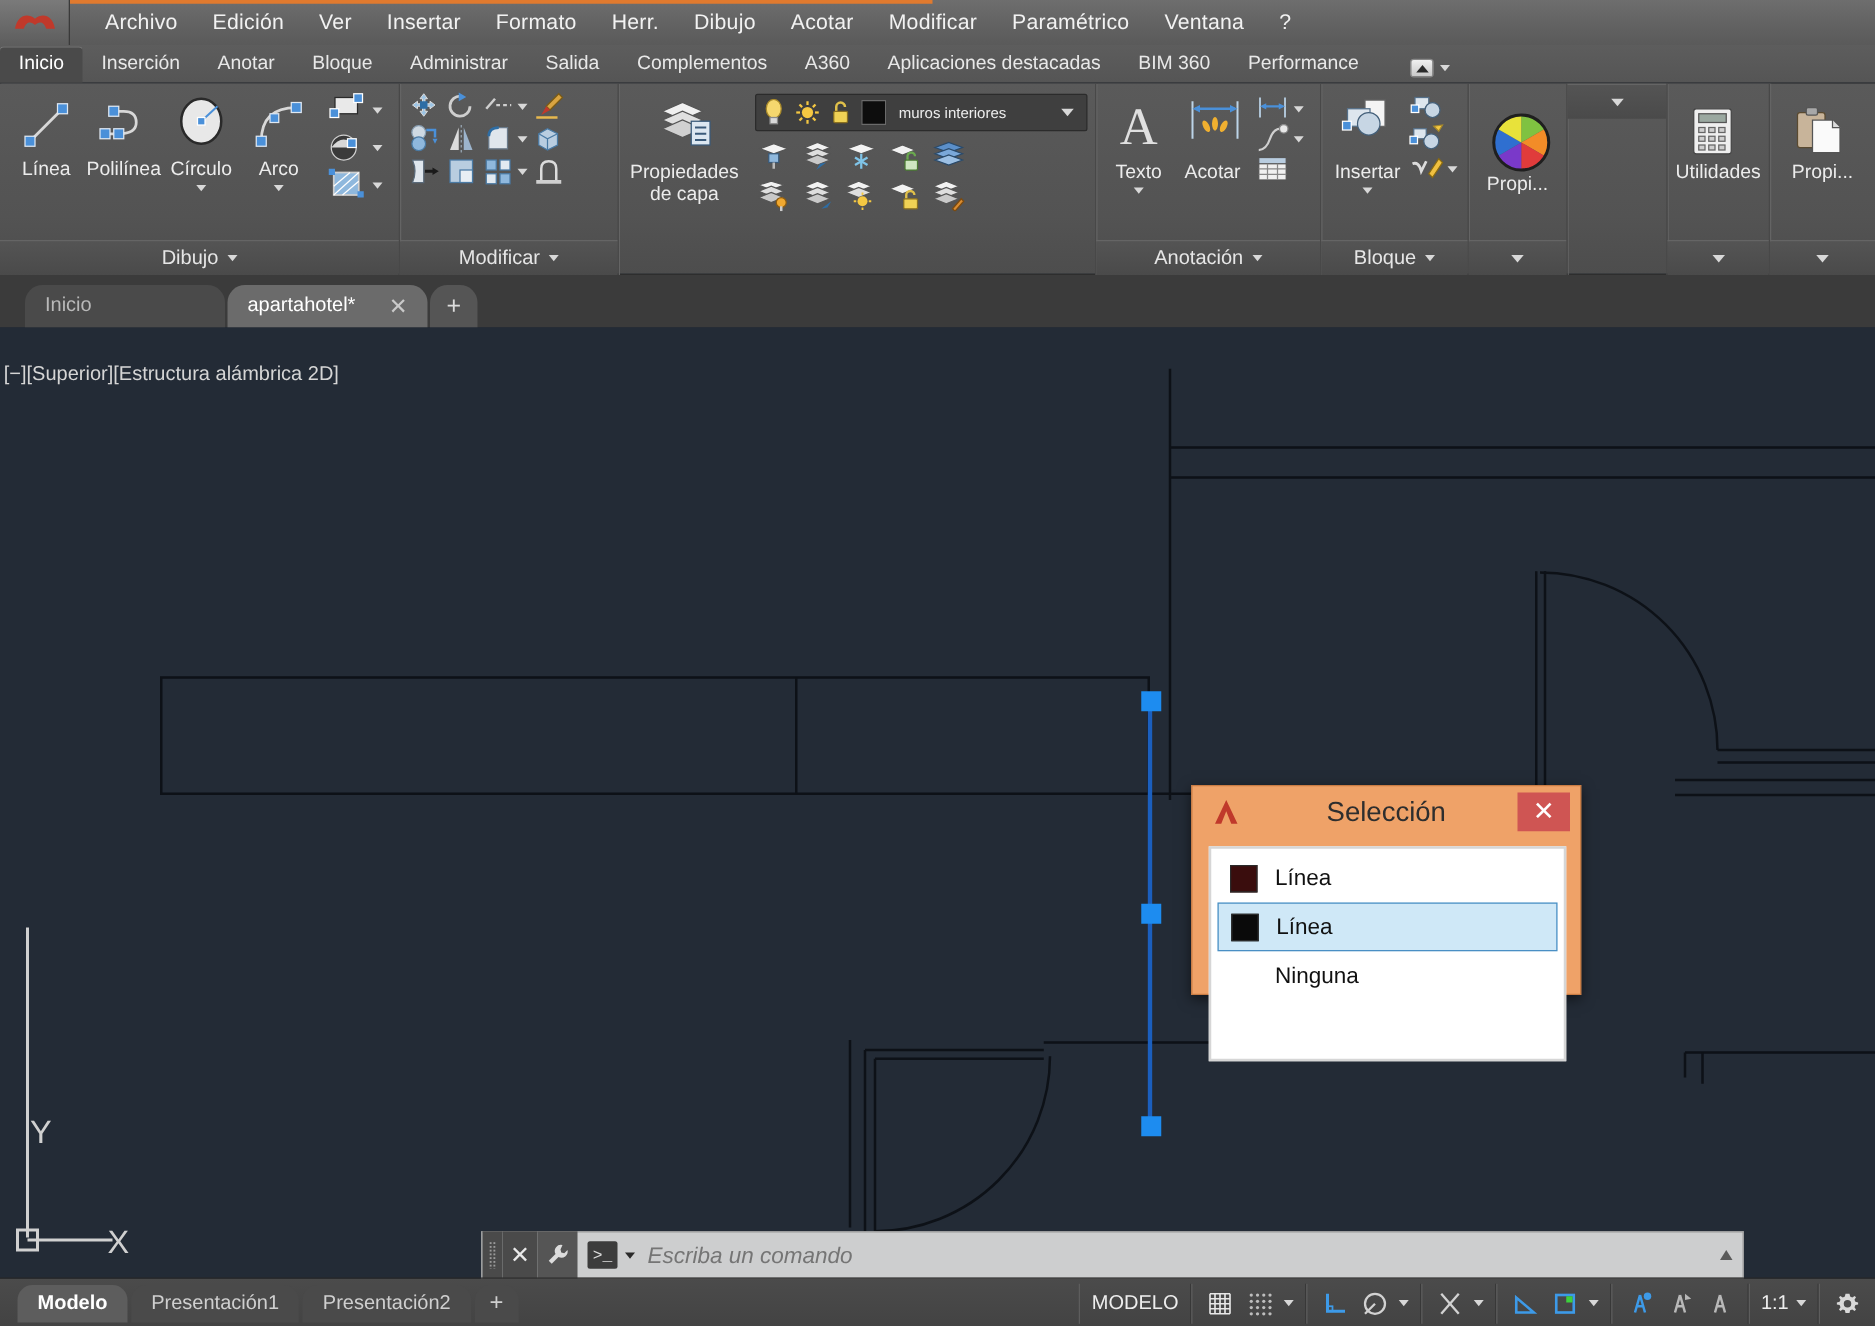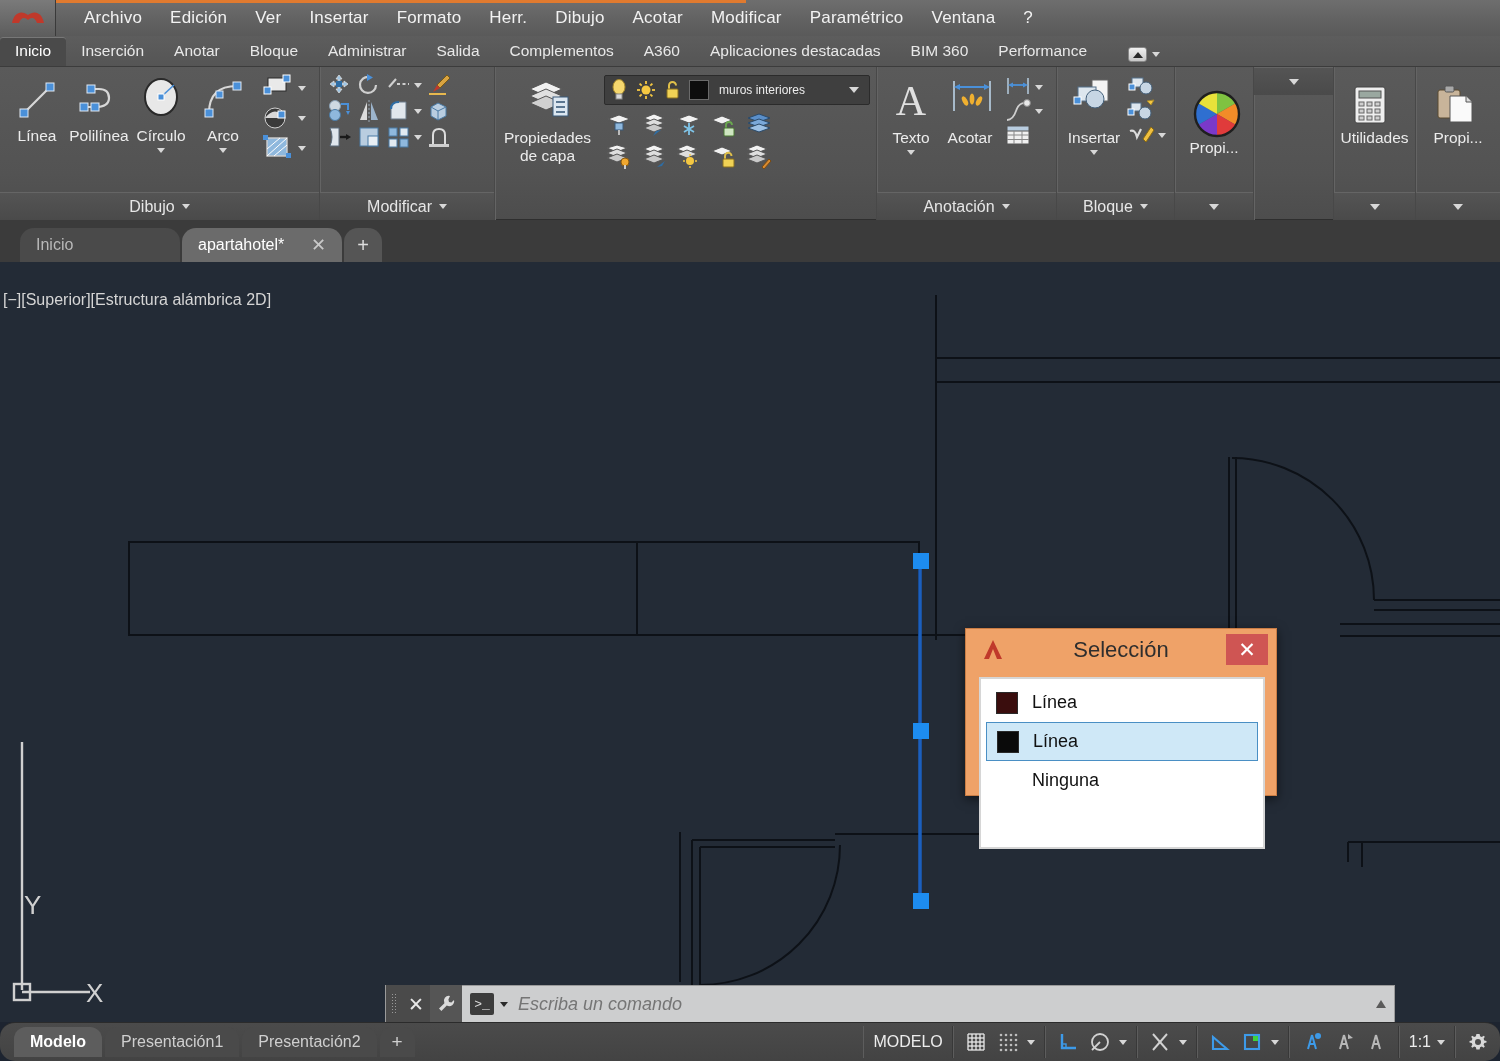--- a/index.html
+++ b/index.html
@@ -158,21 +158,21 @@
     flex:1; border:none; outline:none; background:transparent;
     font-size:18px; font-style:italic; color:#6d6d6d; padding-left:10px;
     font-family:"Liberation Sans", sans-serif;
   }
   .cmd-up { width:26px;height:38px;display:flex;align-items:center;justify-content:center;color:#555;font-size:12px; }
 
   
   .statusbar {
     position:absolute; top:1022px; left:0; width:1500px; height:39px;
     background: linear-gradient(to bottom,#4b4b4b,#434343);
-    display:flex; align-items:center; border-top:1px solid #2b2b2b;border-radius:15px;
+    display:flex; border-top:1px solid #2b2b2b;
   }
   .ltabs { display:flex; align-items:center; height:39px; }
   .ltab {
     height:30px; display:flex;align-items:center; padding:0 16px;
     font-size:16px; color:#cfcfcf; background:#4a4a4a;
     border-radius:12px 12px 0 0; margin-right:3px;
   }
   .ltab.active { background:#5d5d5d; color:#ffffff; font-weight:bold; }
   .ltab.plus { padding:0 12px; font-size:19px; }
   .statusright { margin-left:auto; display:flex; align-items:center; height:39px; }
@@ -182,21 +182,20 @@
   }
   .sgroup .txt { color:#ededed; font-size:16px; white-space:nowrap; }
   .sicon { width:26px;height:26px;position:relative;display:flex;align-items:center;justify-content:center; }
 
   
   .dialog {
     position:absolute; left:953px; top:628px; width:312px; height:168px;
     background:#efa268; border:1px solid #c97c44;
     box-shadow: 0 3px 10px rgba(0,0,0,.55);
     z-index: 40;
-    margin-left: 12px;
   }
   .dlg-title {
     height:42px; display:flex; align-items:center; position:relative;
   }
   .dlg-logo { width:26px;height:24px;margin-left:14px;position:relative; }
   .dlg-titletext {
     position:absolute; left:0; right:0; text-align:center;
     font-size:22px; color:#2e2e2e;
   }
   .dlg-close {

